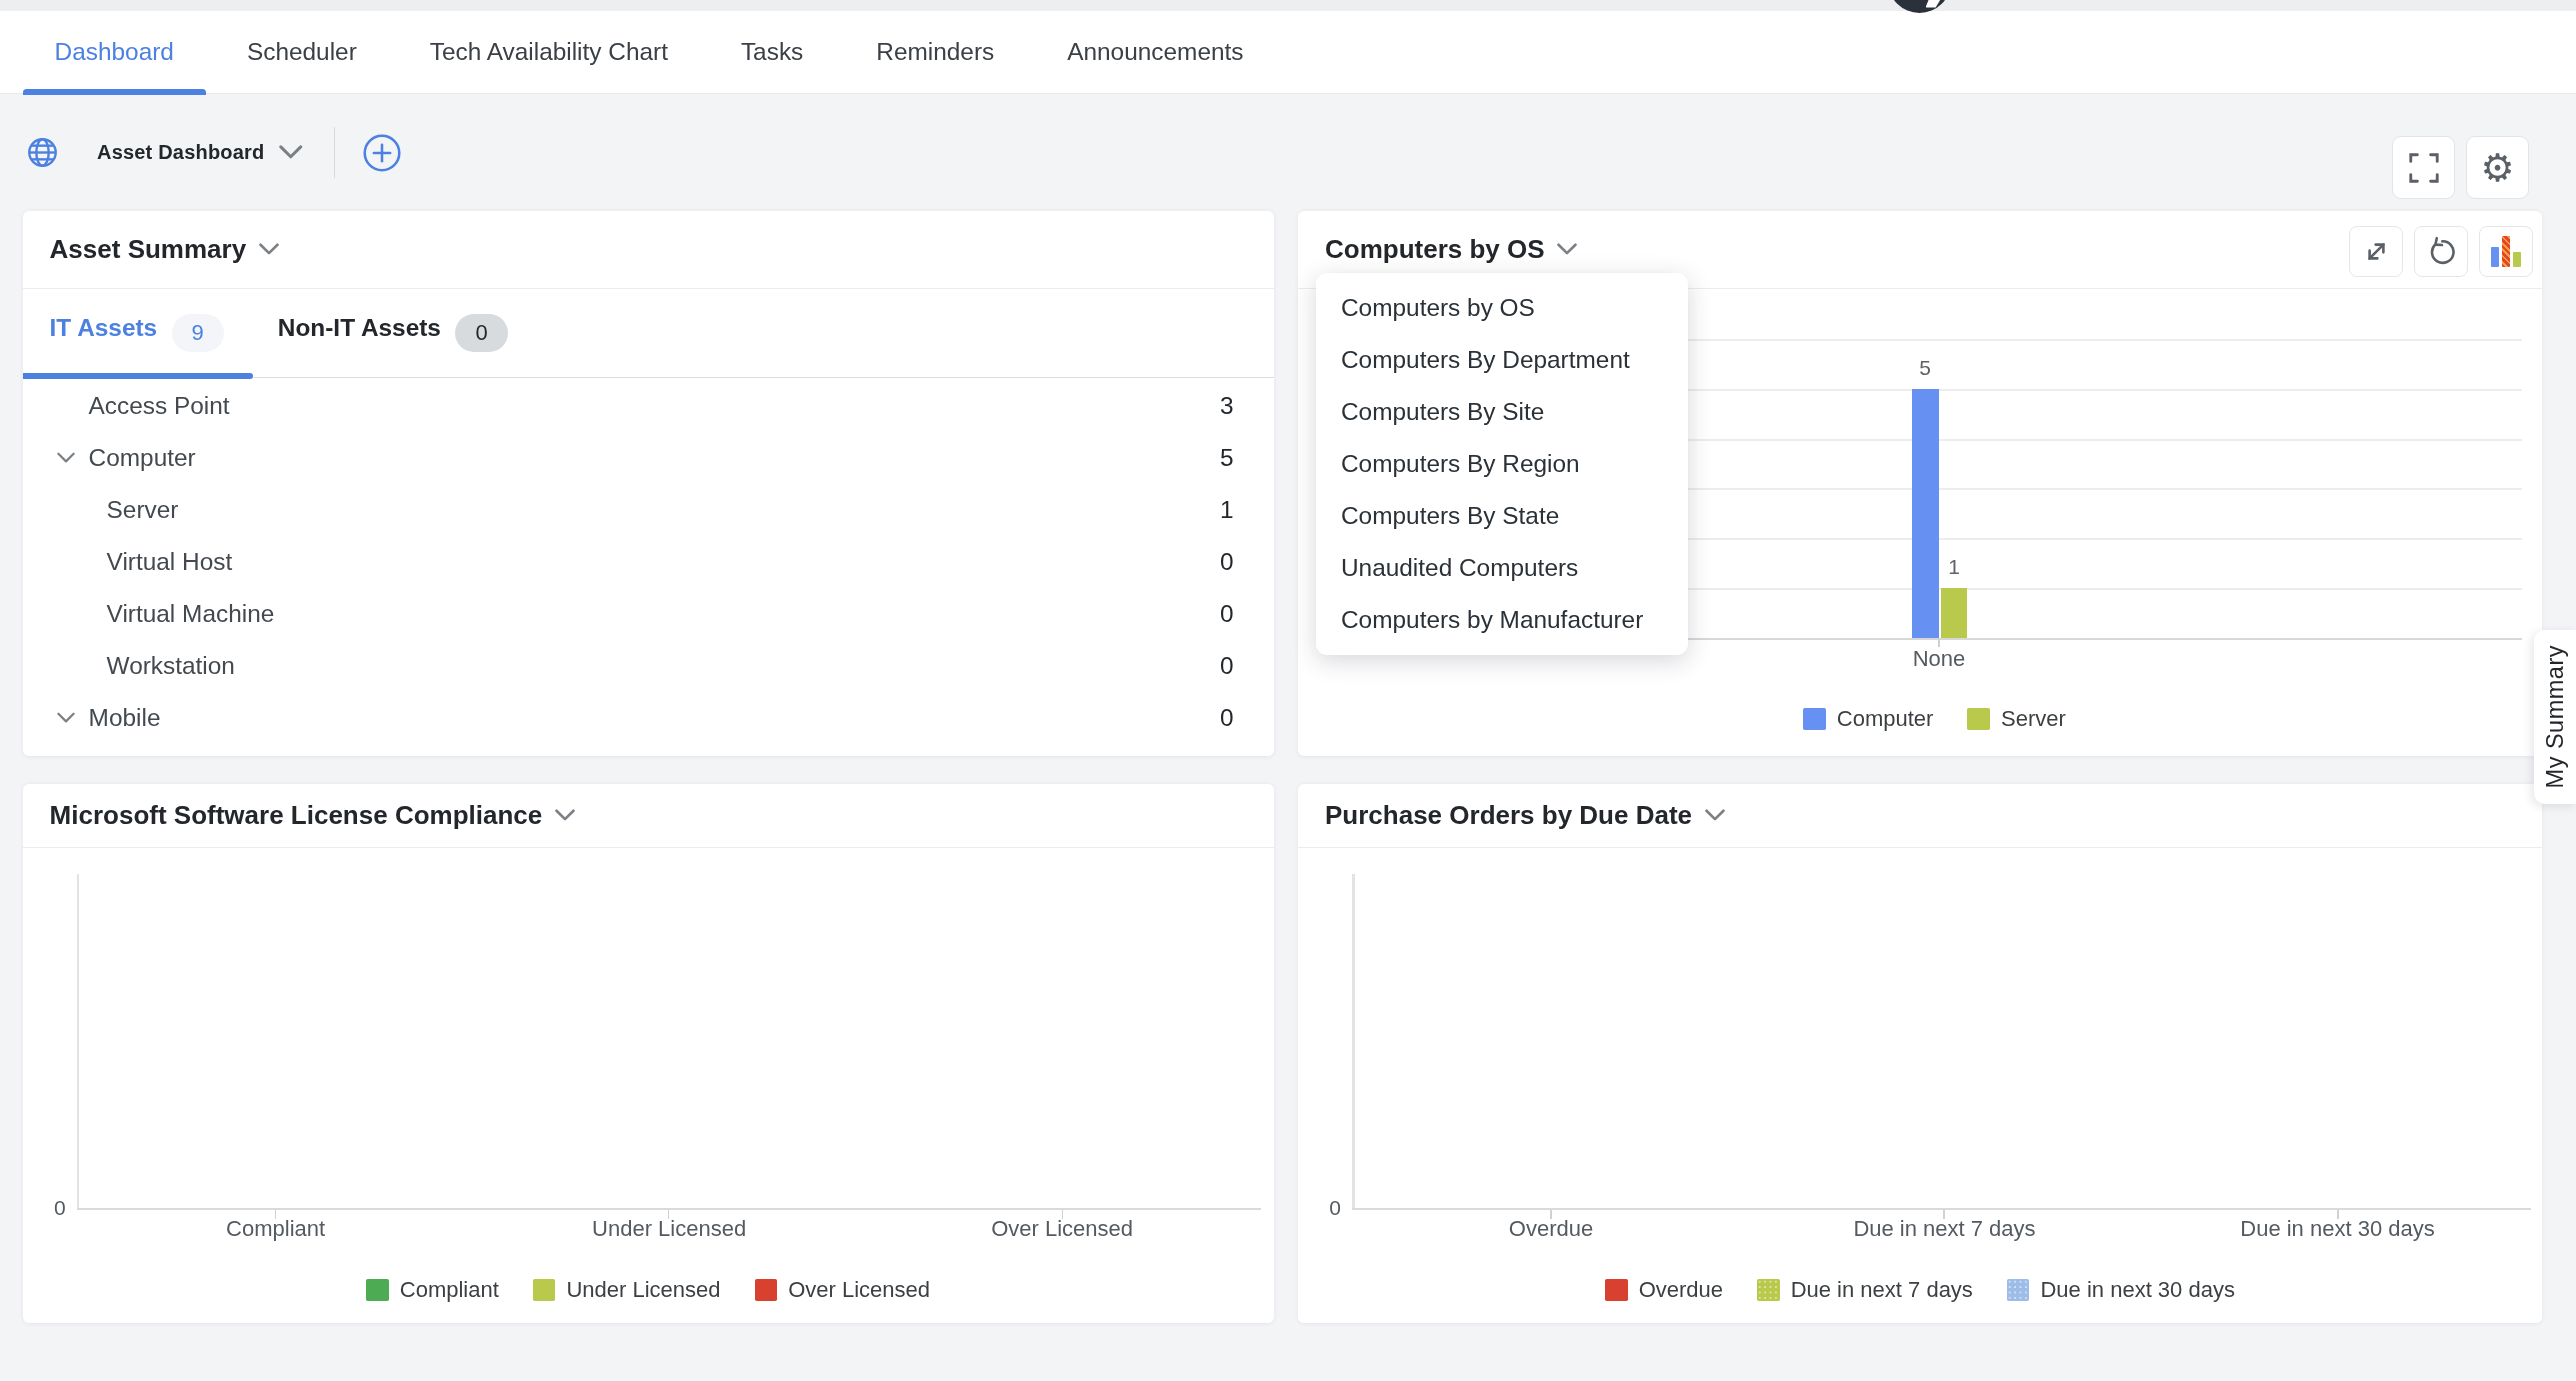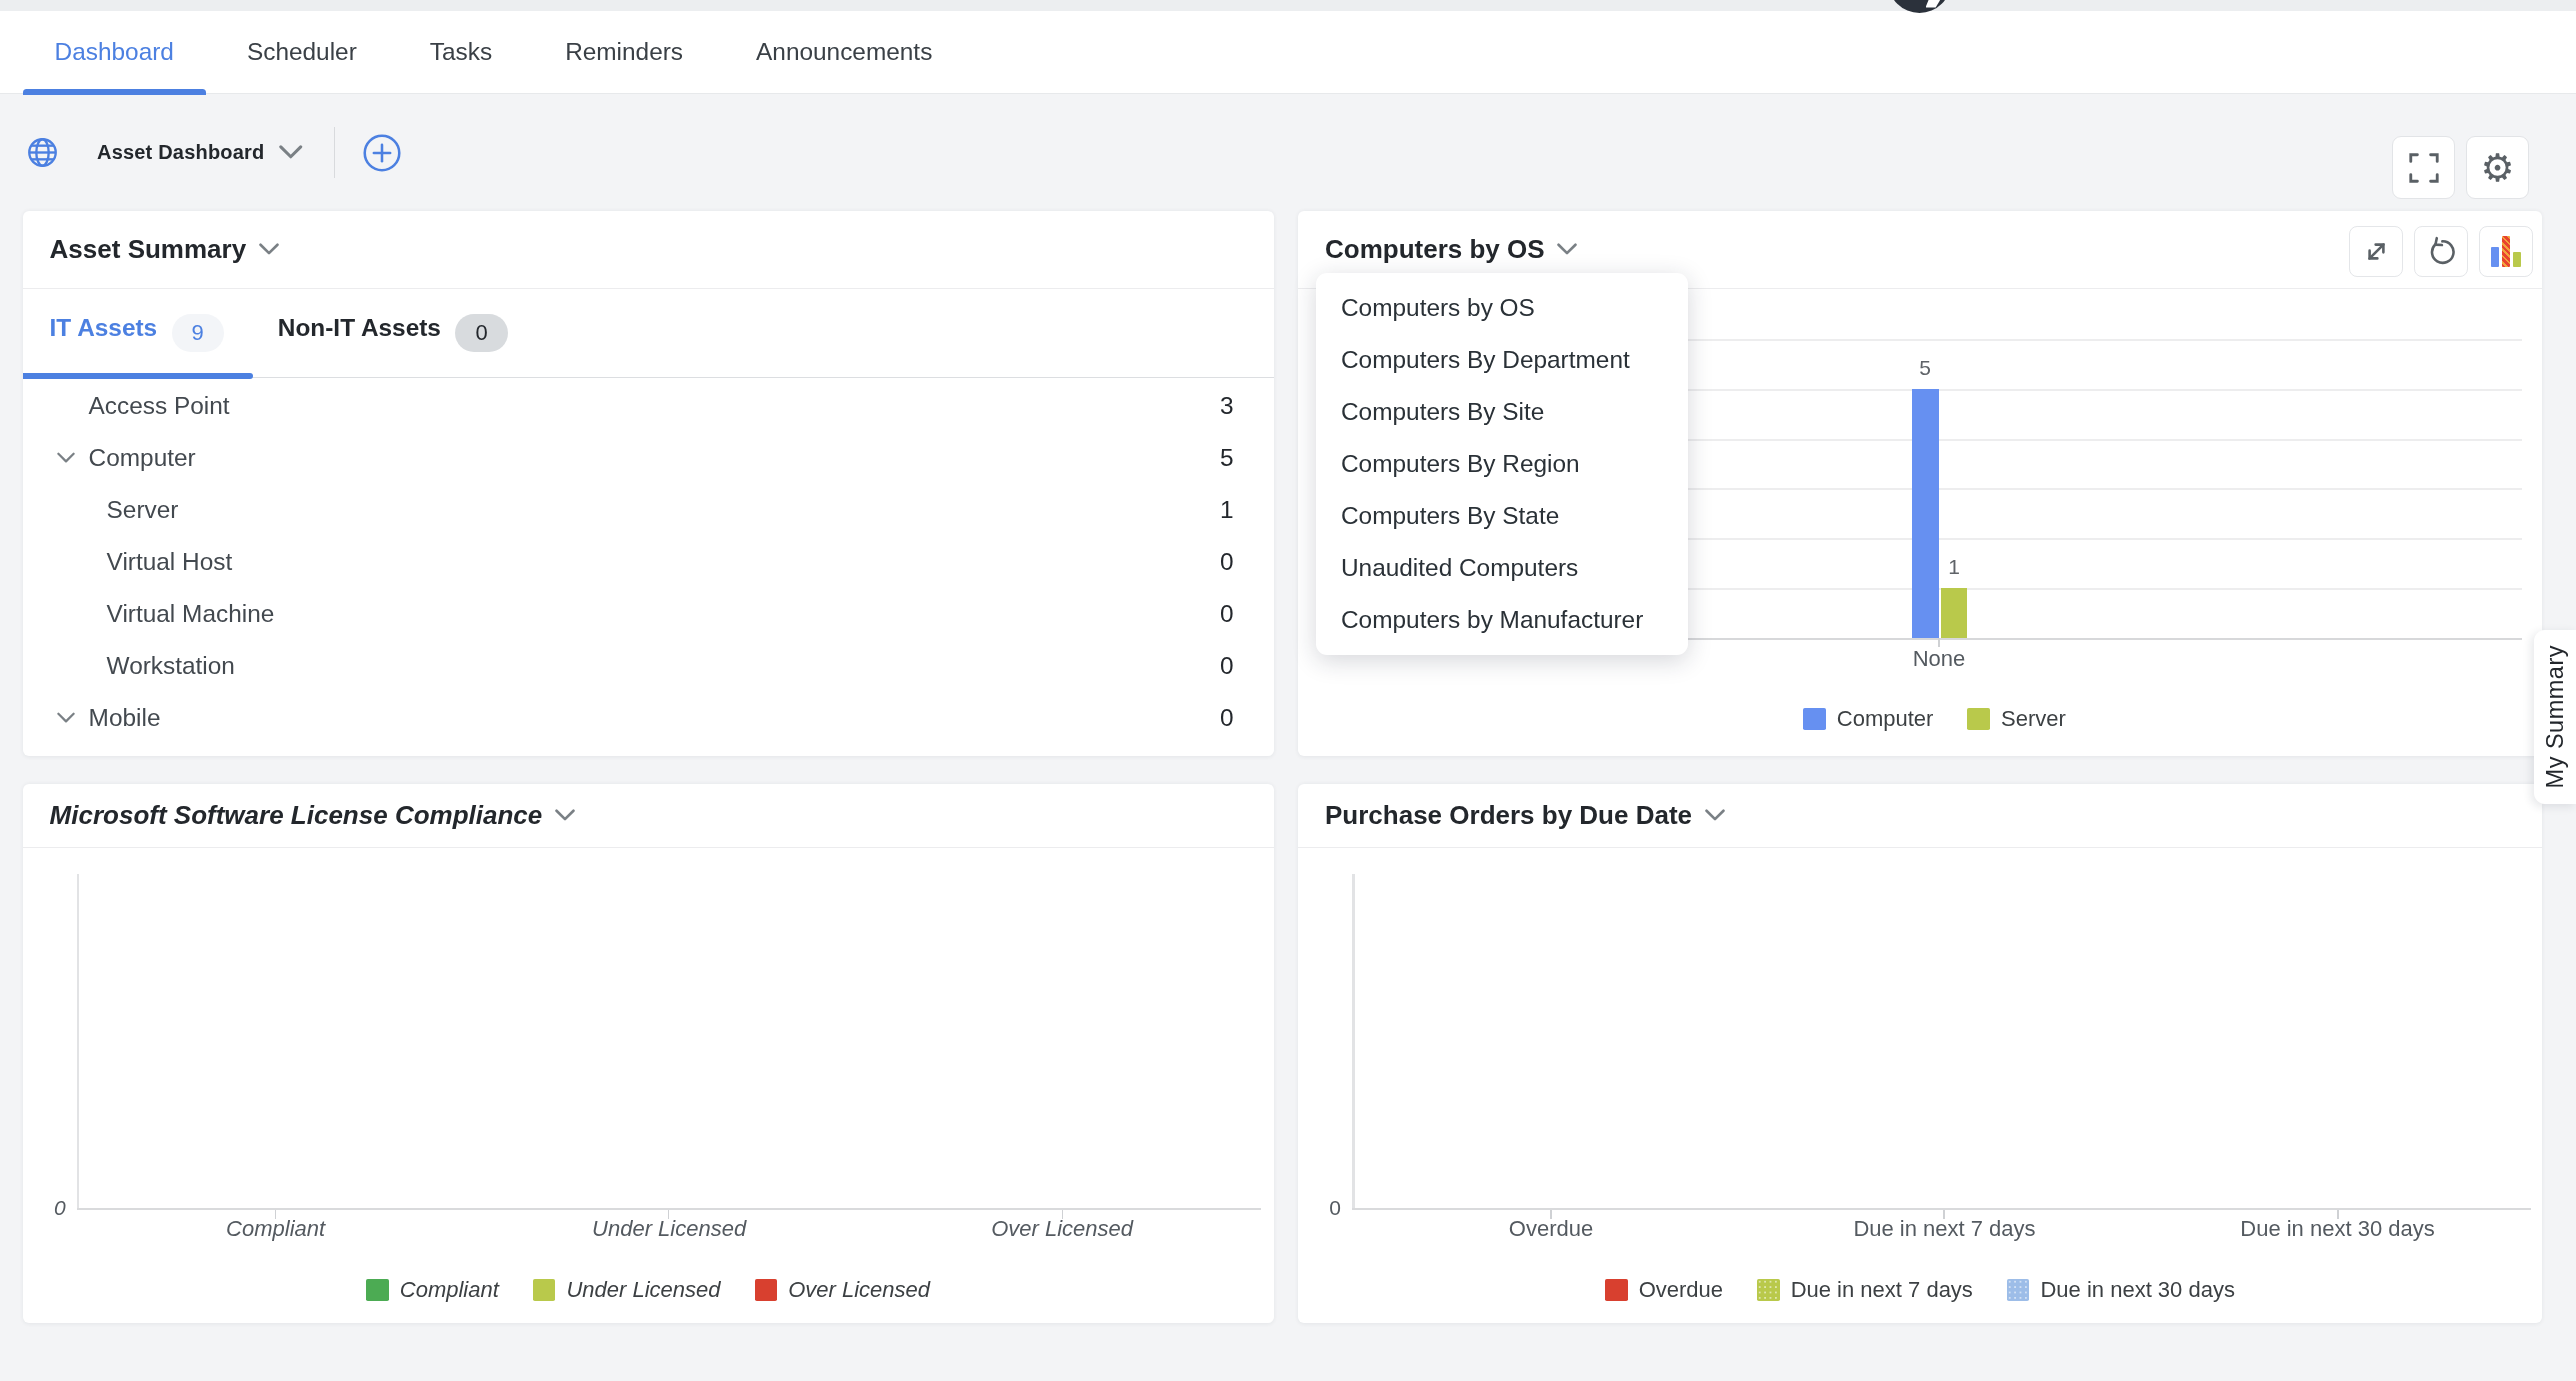--- a/index.html
+++ b/index.html
@@ -27,21 +27,21 @@
   .gear-glyph{font-size:38px;color:#5a6065;line-height:1;font-family:"DejaVu Sans",sans-serif;}
 
   
   .card{position:absolute;background:#ffffff;border-radius:6px;box-shadow:0 0.9px 4.5px rgba(30,40,60,.07);}
   .card-head{height:78px;display:flex;align-items:center;border-bottom:1.8px solid #ececee;box-sizing:border-box;}
   .card-title{margin-left:27px;font-size:26px;font-weight:600;color:#23272c;cursor:pointer;}
   .head-chevron{margin-left:12.7px;display:flex;align-items:center;cursor:pointer;}
 
   #card-asset-summary{left:22.6px;top:211px;width:1251px;height:545px;}
   #card-computers-os{left:1298px;top:211px;width:1244px;height:545px;}
-  #card-ms-license{left:22.6px;top:784px;width:1251px;height:539px;font-style:italic;}
+  #card-ms-license{left:22.6px;top:784px;width:1251px;height:539px;}
   #card-purchase-orders{left:1298px;top:784px;width:1244px;height:539px;}
 
   
   .tabs-row{position:relative;height:88px;display:flex;align-items:center;border-bottom:1.8px solid #dcdee1;}
   .tab{display:flex;margin-left:27px;cursor:pointer;font-size:24.4px;font-weight:600;color:#23272c;}
   .tab.active{color:#4c80e1;}
   .tab .badge{margin-left:14.5px;min-width:25px;text-align:center;padding:6.3px 13.6px;border-radius:903px;font-size:22px;font-weight:500;}
   .tab.active .badge{background:#f3f5f8;color:#4c80e1;}
   .tab:not(.active) .badge{background:#d8dbde;color:#23272c;}
   .tab-underline{position:absolute;left:0;bottom:-1.8px;width:230px;height:6.3px;background:#4c80e1;border-radius:0 3.6px 3.6px 0;}
@@ -90,20 +90,21 @@
 </head>
 <body>
 
 <div class="page">
 
   <div class="topstrip"></div>
 
   <div class="navbar">
     <div class="nav-item active">Dashboard</div>
     <div class="nav-item">Scheduler</div>
+    <div class="nav-item">Tech Availability Chart</div>
     <div class="nav-item">Tasks</div>
     <div class="nav-item">Reminders</div>
     <div class="nav-item">Announcements</div>
   </div>
 
   <div class="avatar">
       <span class="glyph"></span>
     </div>
 
   <div class="titlebar">

